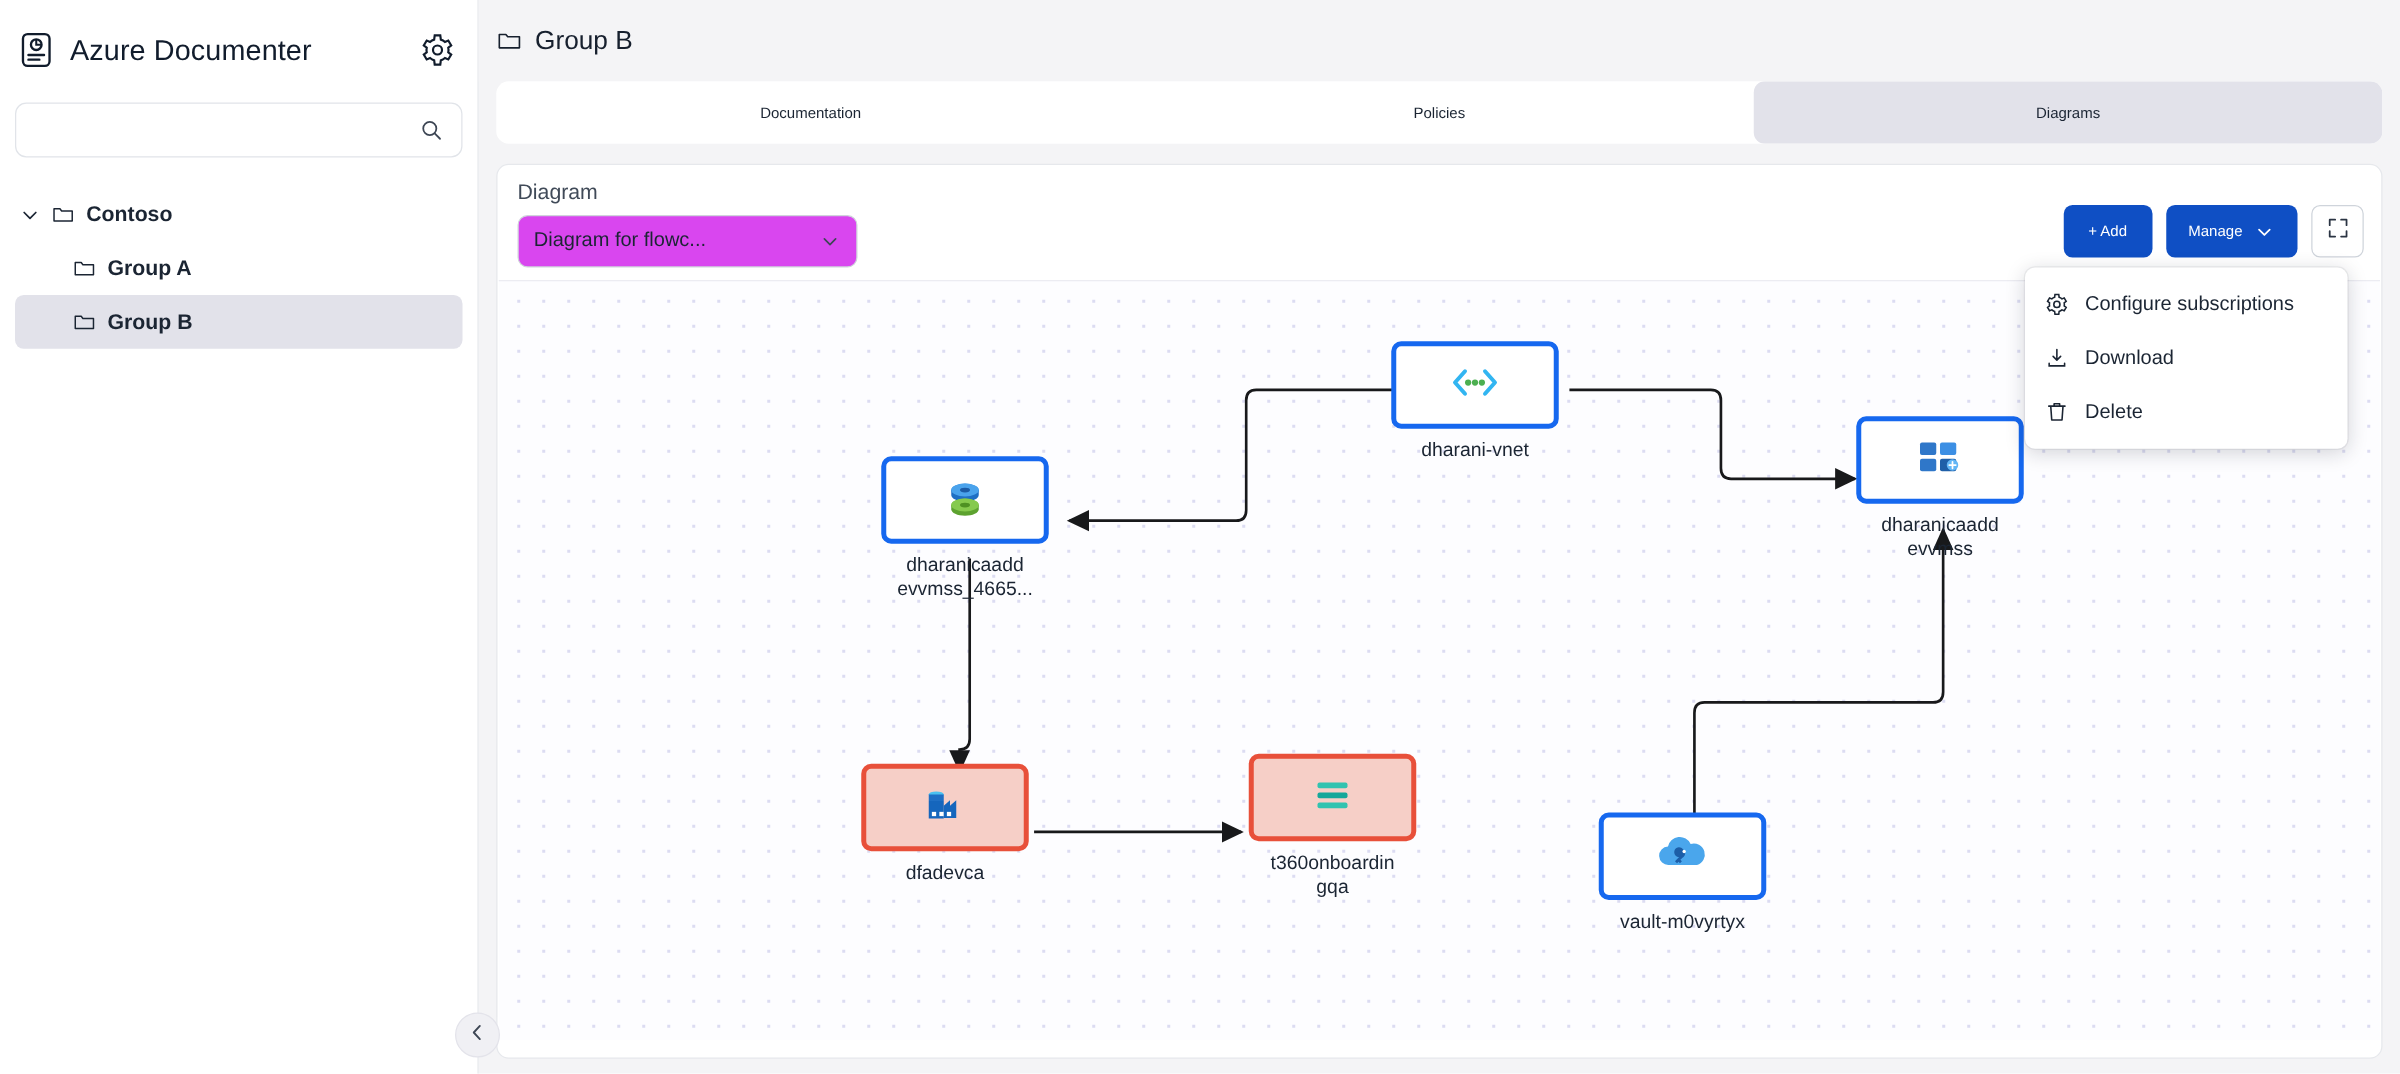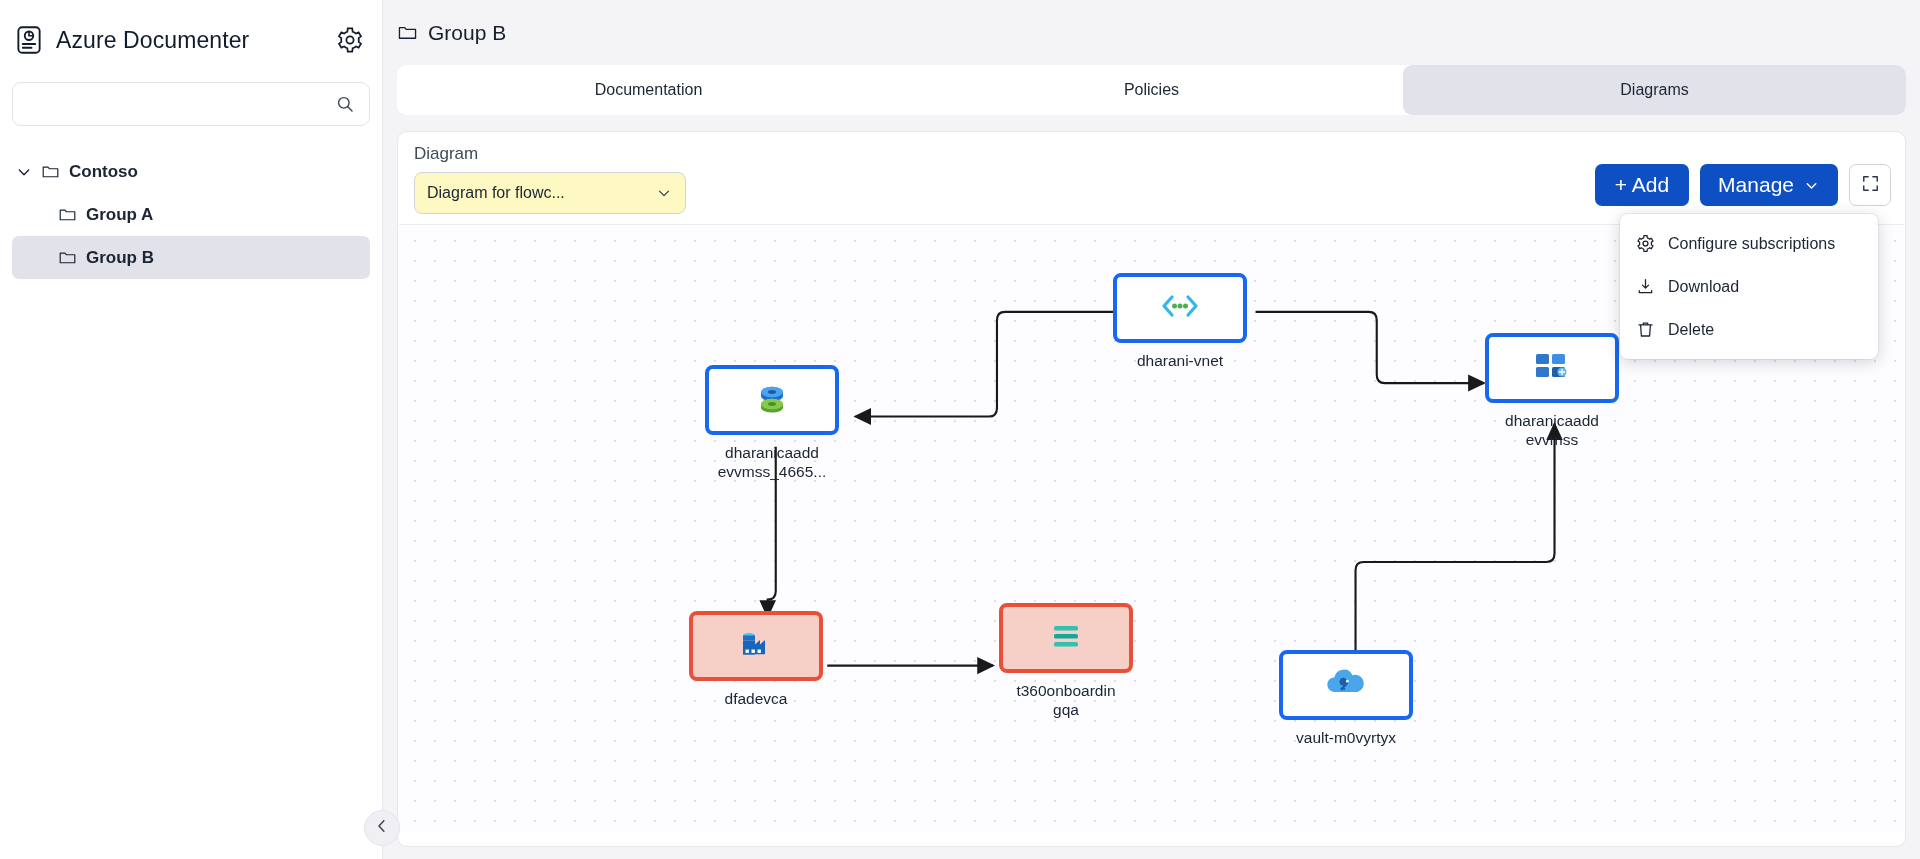--- a/index.html
+++ b/index.html
@@ -94,21 +94,21 @@
     margin: 0 14px;
     height: 50px;
     background: #ffffff;
     border-radius: 10px;
     display: flex;
     overflow: hidden;
   }
   .tab {
     flex: 1;
     display: flex; align-items: center; justify-content: center;
-    font-size: 16px;
+    font-size: 12px;
     color: #1b2533;
     cursor: pointer;
     border-radius: 9px;
     height: 50px;
   }
   .tab.active { background: #e2e2ea; text-align: right; }
 
   #panel {
     margin: 16px 14px 0 14px;
     background: #ffffff;
@@ -122,39 +122,39 @@
   #panel-label {
     position: absolute; left: 16px; top: 12px;
     font-size: 17px; color: #404a58;
   }
 
   #diagram-select {
     position: absolute; left: 16px; top: 40px;
     width: 272px; height: 42px;
     border: 1px solid #cfd4db;
     border-radius: 8px;
-    background: #fef9c3;
+    background: #d946ef;
     display: flex; align-items: center;
     padding: 0 12px;
     font-size: 16px; color: #1b2533;
     cursor: pointer;
   }
   #diagram-select .val { flex: 1; white-space: nowrap; overflow: hidden; }
 
   #toolbar {
     position: absolute; right: 14px; top: 32px;
     display: flex; align-items: center; gap: 11px;
   }
   .btn-primary {
     background: #0f4fc4;
     color: #fff;
     border: none;
     border-radius: 7px;
     height: 42px;
-    font-size: 21px;
+    font-size: 12px;
     font-family: inherit;
     display: flex; align-items: center; justify-content: center;
     gap: 6px;
     cursor: pointer;
     white-space: nowrap;
   }
   #add-btn { padding: 0 20px; }
   #manage-btn { padding: 0 18px; gap: 9px; }
   #fullscreen-btn {
     width: 42px; height: 42px;

